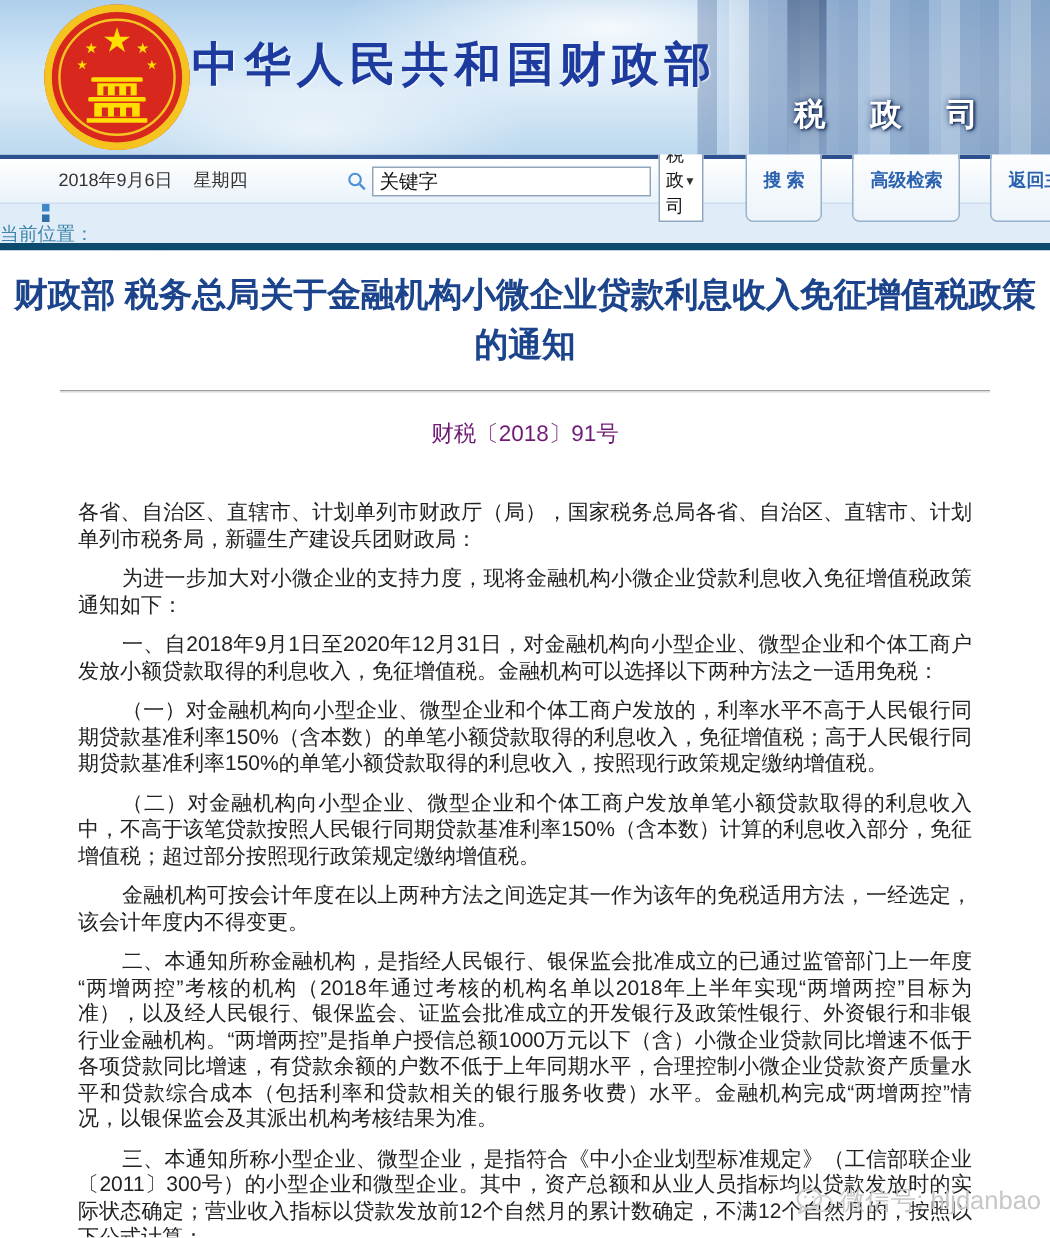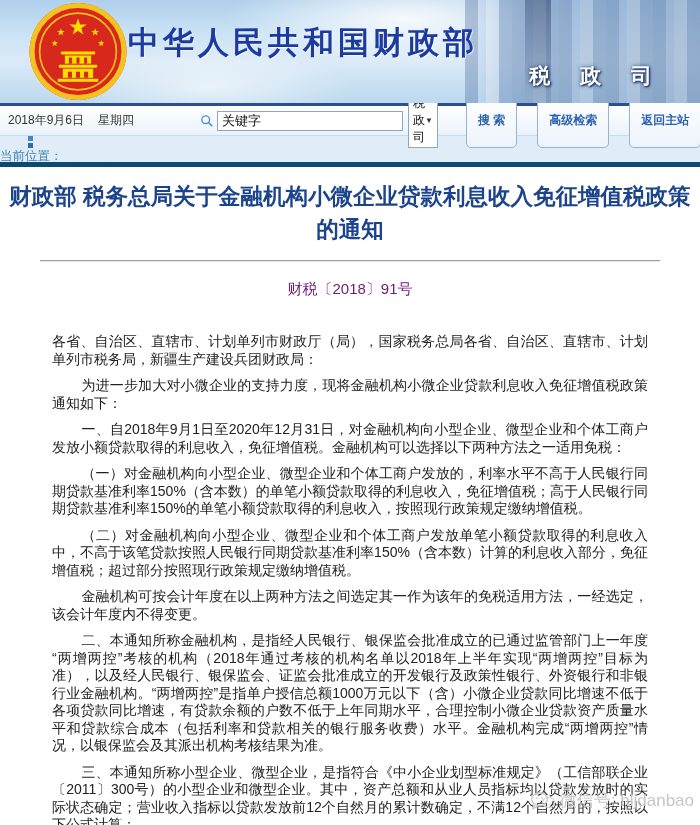--- a/index.html
+++ b/index.html
@@ -27,21 +27,21 @@
   .dept{position:absolute;right:36px;top:62px;font-size:21px;font-weight:bold;color:#ffffff;
     letter-spacing:12px;white-space:nowrap;
     text-shadow:1px 1px 2px #0a1f4e,0 0 4px #22406e;}
 
   .banner-divider{height:3px;background:#2c4f8e;}
 
   
   .searchbar{height:29px;display:flex;align-items:center;
     background:linear-gradient(180deg,#ffffff,#e9f2fa);
     border-bottom:1px solid #cadcec;font-size:12px;color:#333;}
-  .sb-date{margin-left:8px;white-space:nowrap;text-align:center;}
+  .sb-date{margin-left:39px;white-space:nowrap;text-align:center;}
   .sb-weekday{margin-left:14px;white-space:nowrap;}
   .sb-searchicon{margin-left:66px;width:14px;height:14px;flex:0 0 auto;}
   .sb-input{width:202px;height:18px;margin-left:3px;border:1px solid #8fa6bd;background:#fff;
     font-size:13px;color:#111;padding:0 4px;font-family:inherit;}
   .sb-select{width:62px;height:20px;margin-left:5px;border:1px solid #8fa6bd;background:#fff;
     display:flex;align-items:center;justify-content:space-between;padding:16px 4px;color:#111;
     font-size:12px;cursor:pointer;}
   .sb-caret{font-size:8px;color:#333;}
   .sb-btn{margin-left:20px;padding:18px 11px;border:1px solid #9ab3cd;border-radius:5px;
     background:linear-gradient(180deg,#ffffff,#edf4fa);color:#2b62b0;font-size:12px;

